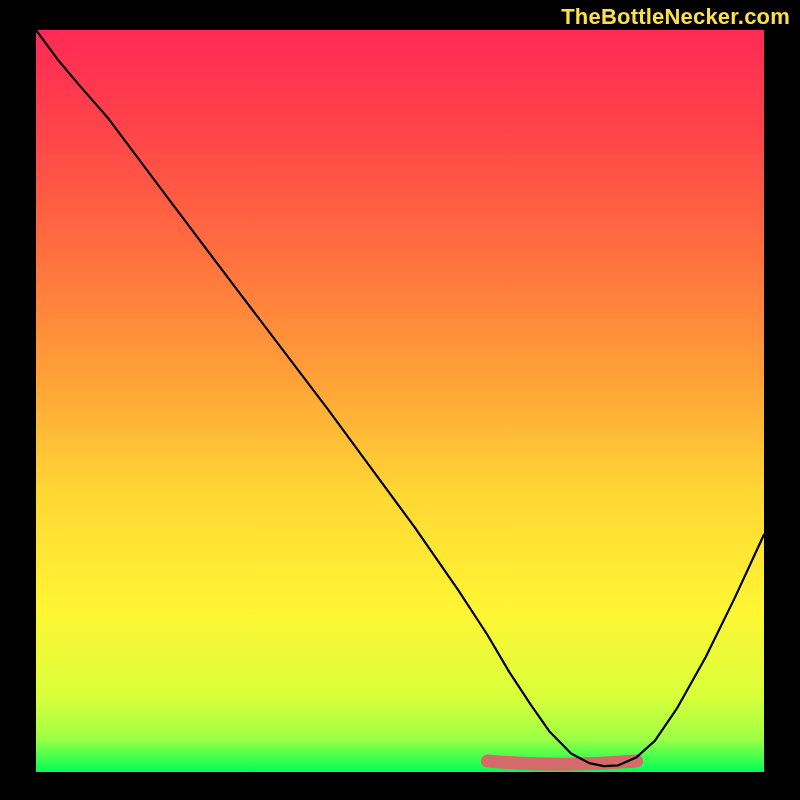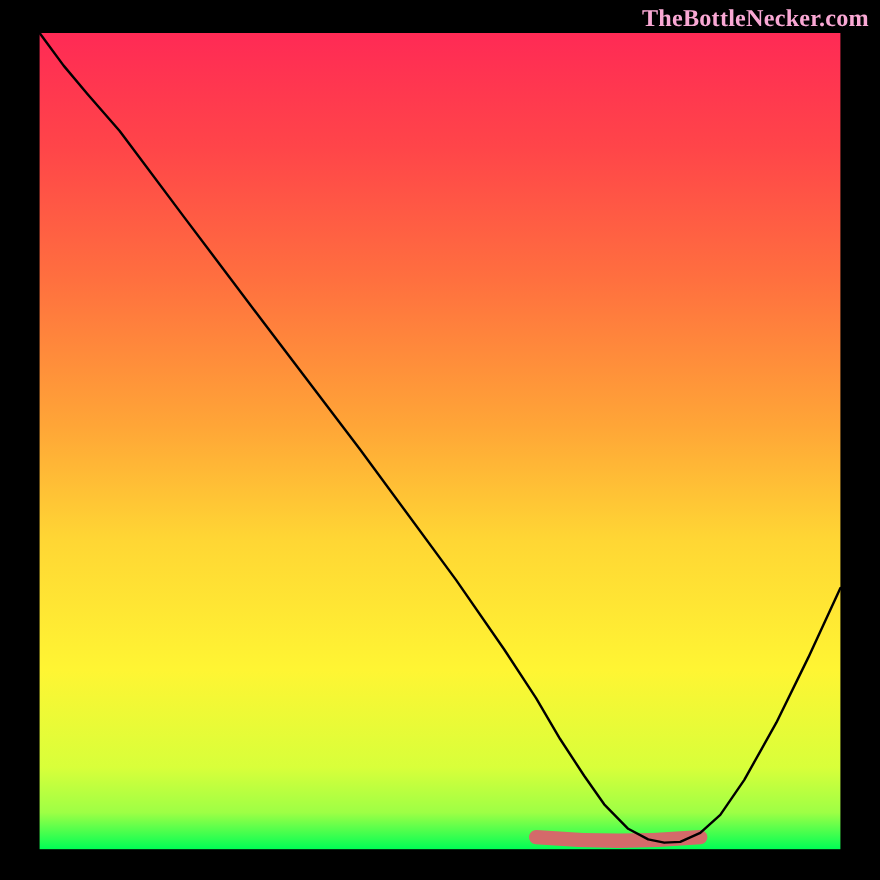--- a/index.html
+++ b/index.html
@@ -13,24 +13,24 @@
   .chart-wrap {
     position: relative;
     width: 800px;
     height: 800px;
     background: #000;
   }
   .watermark {
     position: absolute;
     top: 4px;
     right: 10px;
-    font-family: Liberation Serif, serif;
+    font-family: Liberation Sans, sans-serif;
     font-size: 22px;
     font-weight: bold;
-    color: #f9a8d4;
+    color: #fde047;
     letter-spacing: 0.2px;
     z-index: 3;
   }
   svg {
     position: absolute;
     top: 0;
     left: 0;
     width: 800px;
     height: 800px;
     z-index: 2;

